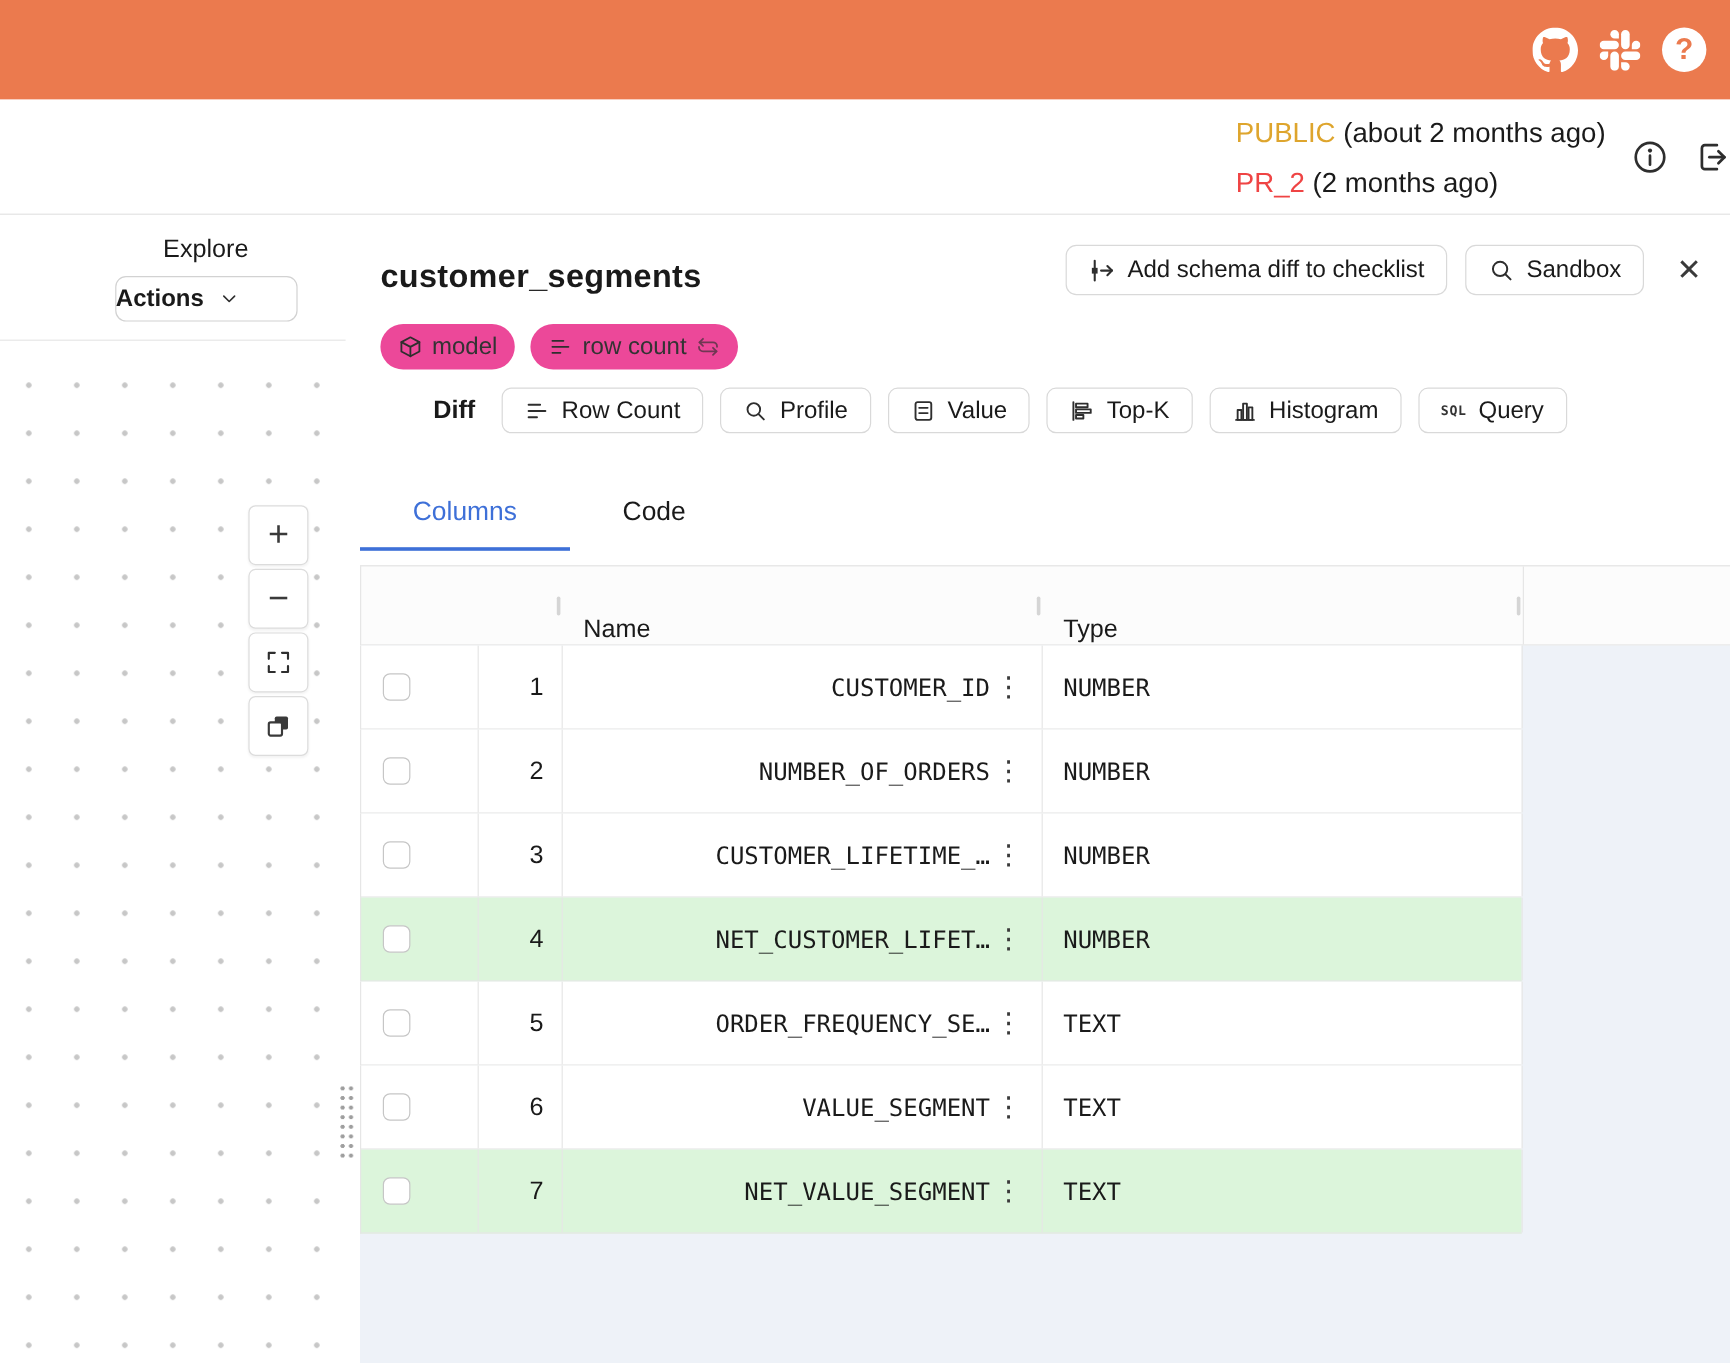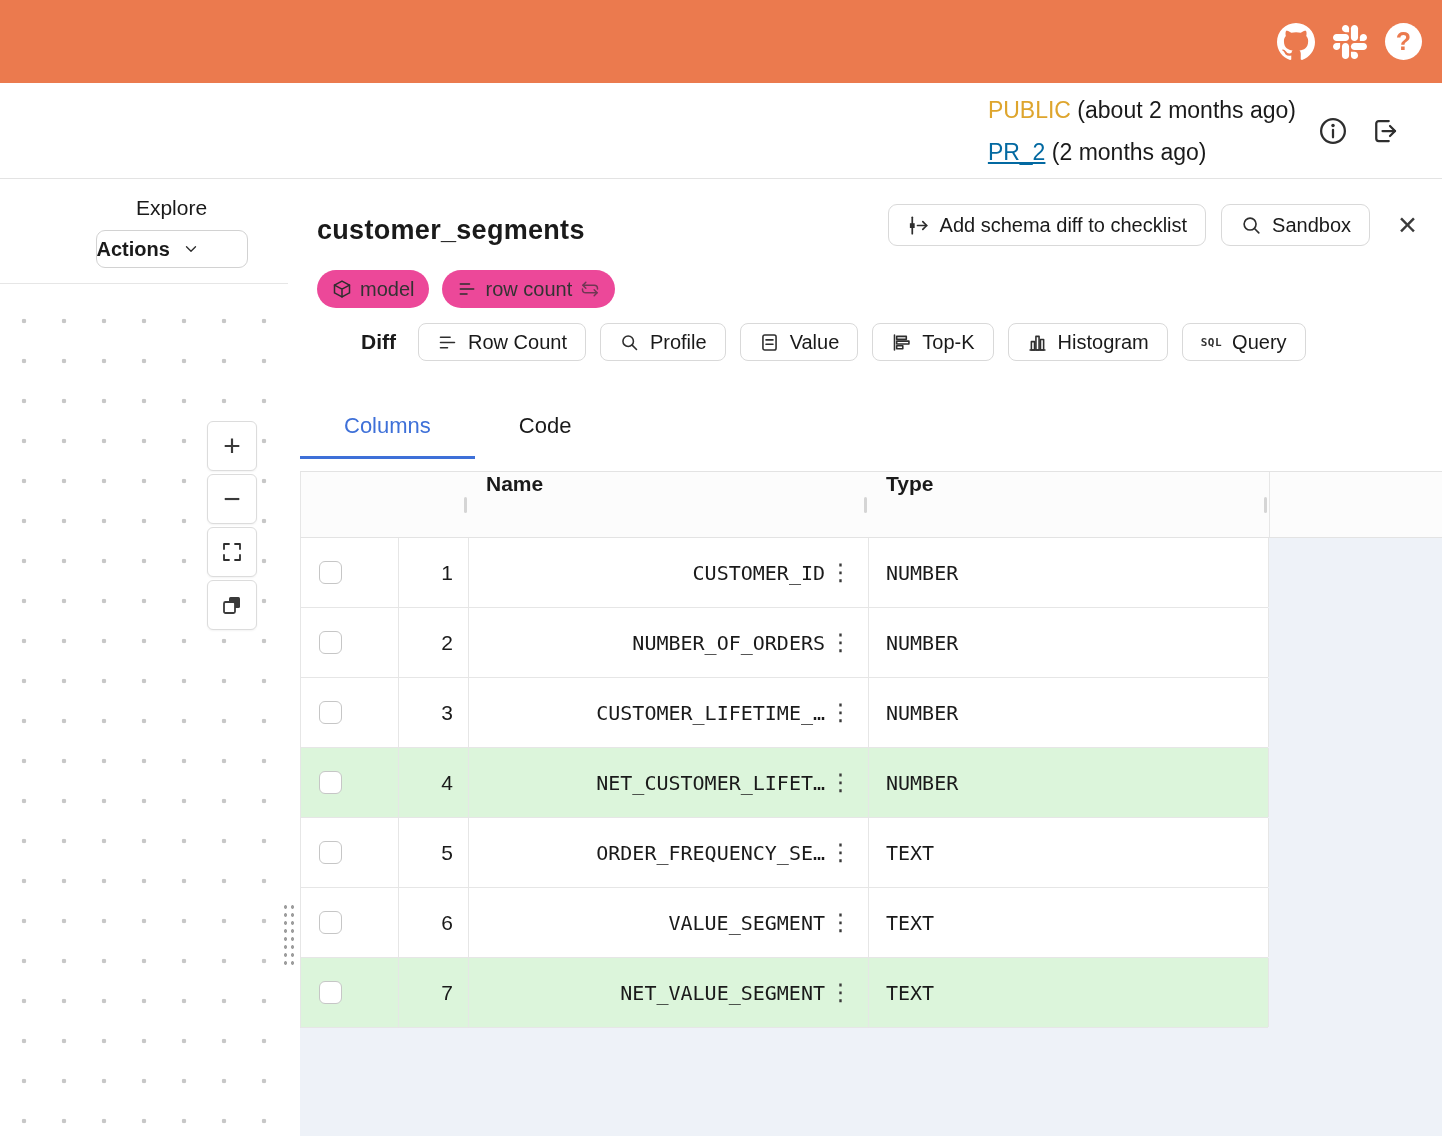--- a/index.html
+++ b/index.html
@@ -20,25 +20,25 @@
     width:37px; height:37px; border-radius:50%; background:#fff;
     color:#EB7A4E; font-weight:bold; font-size:25px;
     display:flex; align-items:center; justify-content:center;
   }
 
   
   .subheader {
     position:absolute; top:83px; left:0; right:0; height:96px;
     background:#fff; border-bottom:1px solid #E3E3E3;
     display:flex; align-items:center; justify-content:flex-end;
-    gap:22px; padding-right:42px;
+    gap:22px; 
   }
   .meta-block { font-size:23px; line-height:42px; }
   .public-label { color:#DEA52D; }
-  .pr-link { color:#0369a1; text-decoration:underline; cursor:pointer; }
+  .pr-link { color:#ef4444; cursor:pointer; }
   .hdr-icon { color:#2a2a2a; display:flex; align-items:center; }
 
   
   .sidebar {
     position:absolute; top:180px; left:0; width:344px; bottom:0;
     border-right:1px solid #DEDEDE; background:#fff;
   }
   .sidebar-top {
     height:104px; border-bottom:1px solid #E6E6E6;
     display:flex; flex-direction:column; align-items:center;
@@ -110,22 +110,22 @@
 
   
   .table-wrap { position:absolute; top:291px; left:12px; right:0; bottom:0; }
   .thead {
     display:grid; grid-template-columns:98px 70px 400px 400px 1fr;
     height:67px; background:#FCFCFC;
     border-top:1px solid #E3E3E3; border-bottom:1px solid #E3E3E3;
     border-left:1px solid #E6E6E6;
   }
   .hcell {
-    display:flex; align-items:flex-start; padding-left:17px;
-    font-size:21px; font-weight:bold; position:relative;
+    display:flex; align-items:flex-end; padding-left:17px;
+    font-size:21px; font-weight:normal; position:relative;
   }
   .hcell .drag-bar {
     position:absolute; right:2px; top:50%; transform:translateY(-50%);
     width:3px; height:16px; background:#D5D5D5; border-radius:2px; cursor:col-resize;
   }
   .hcell.filler { border-left:1px solid #E6E6E6; }
 
   .tbody { position:absolute; top:67px; left:0; right:0; bottom:0; background:#EEF2F8; }
   .trow {
     display:grid; grid-template-columns:98px 70px 400px 400px;

